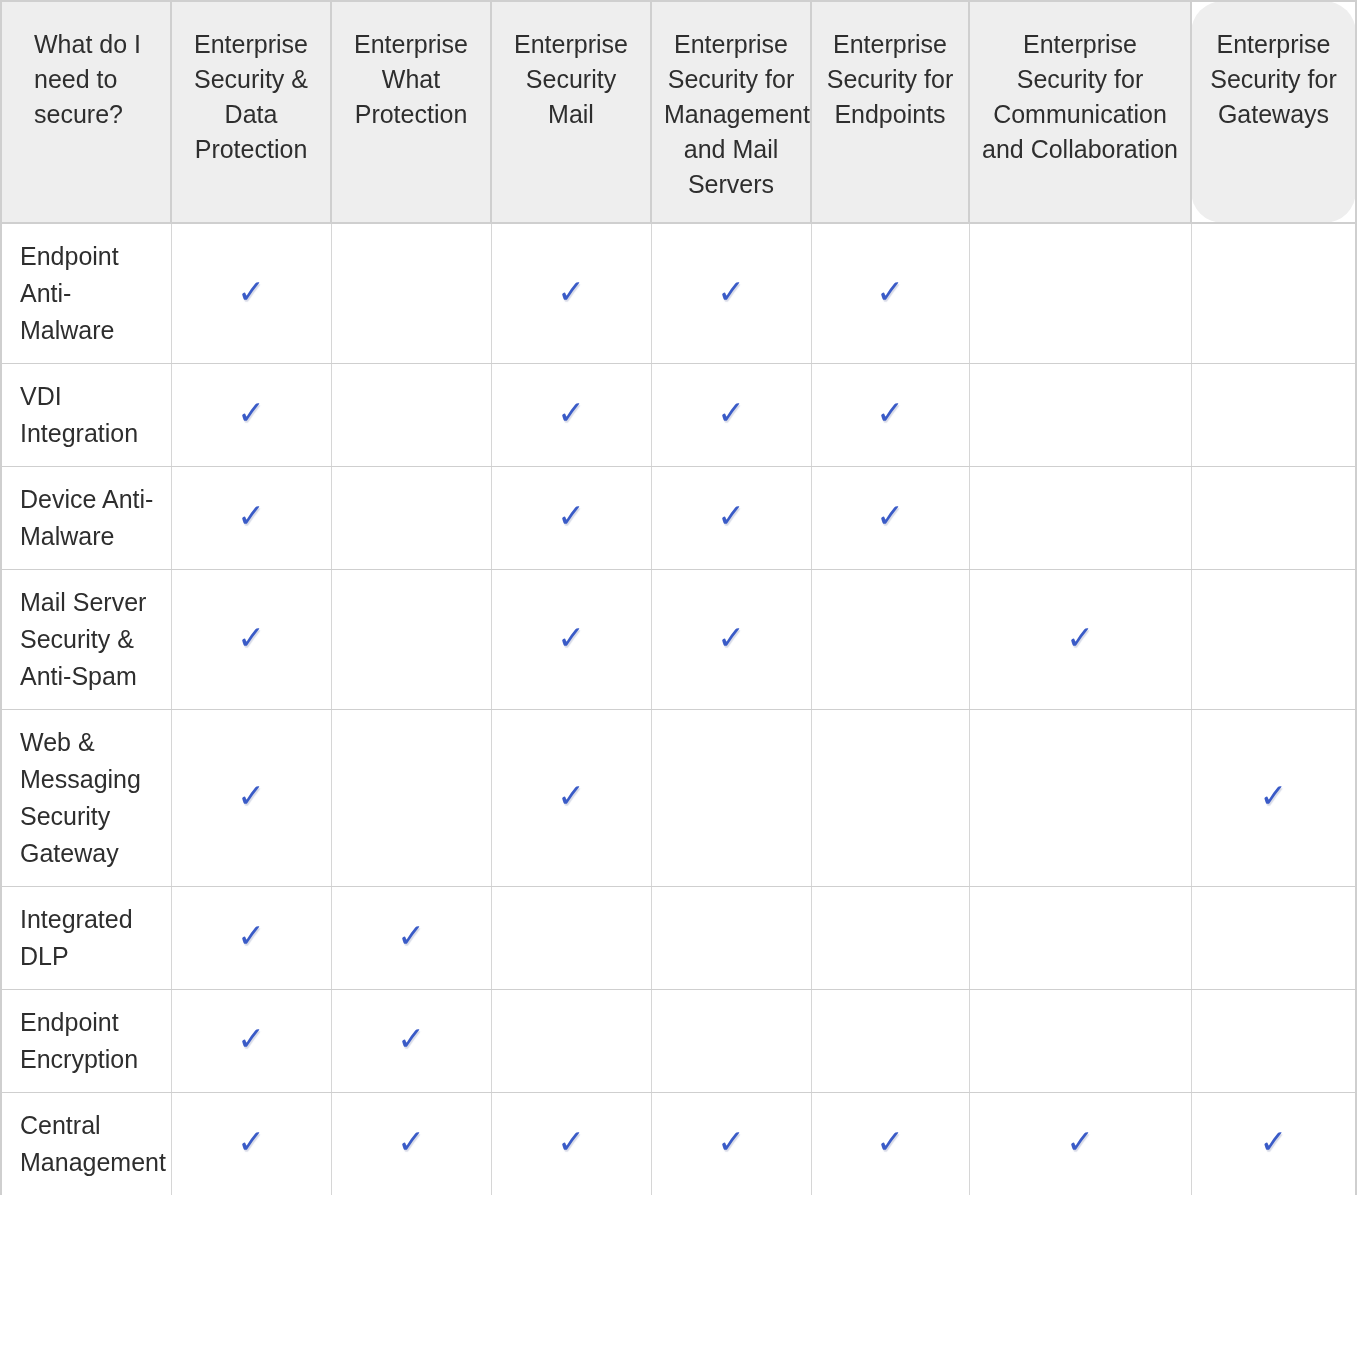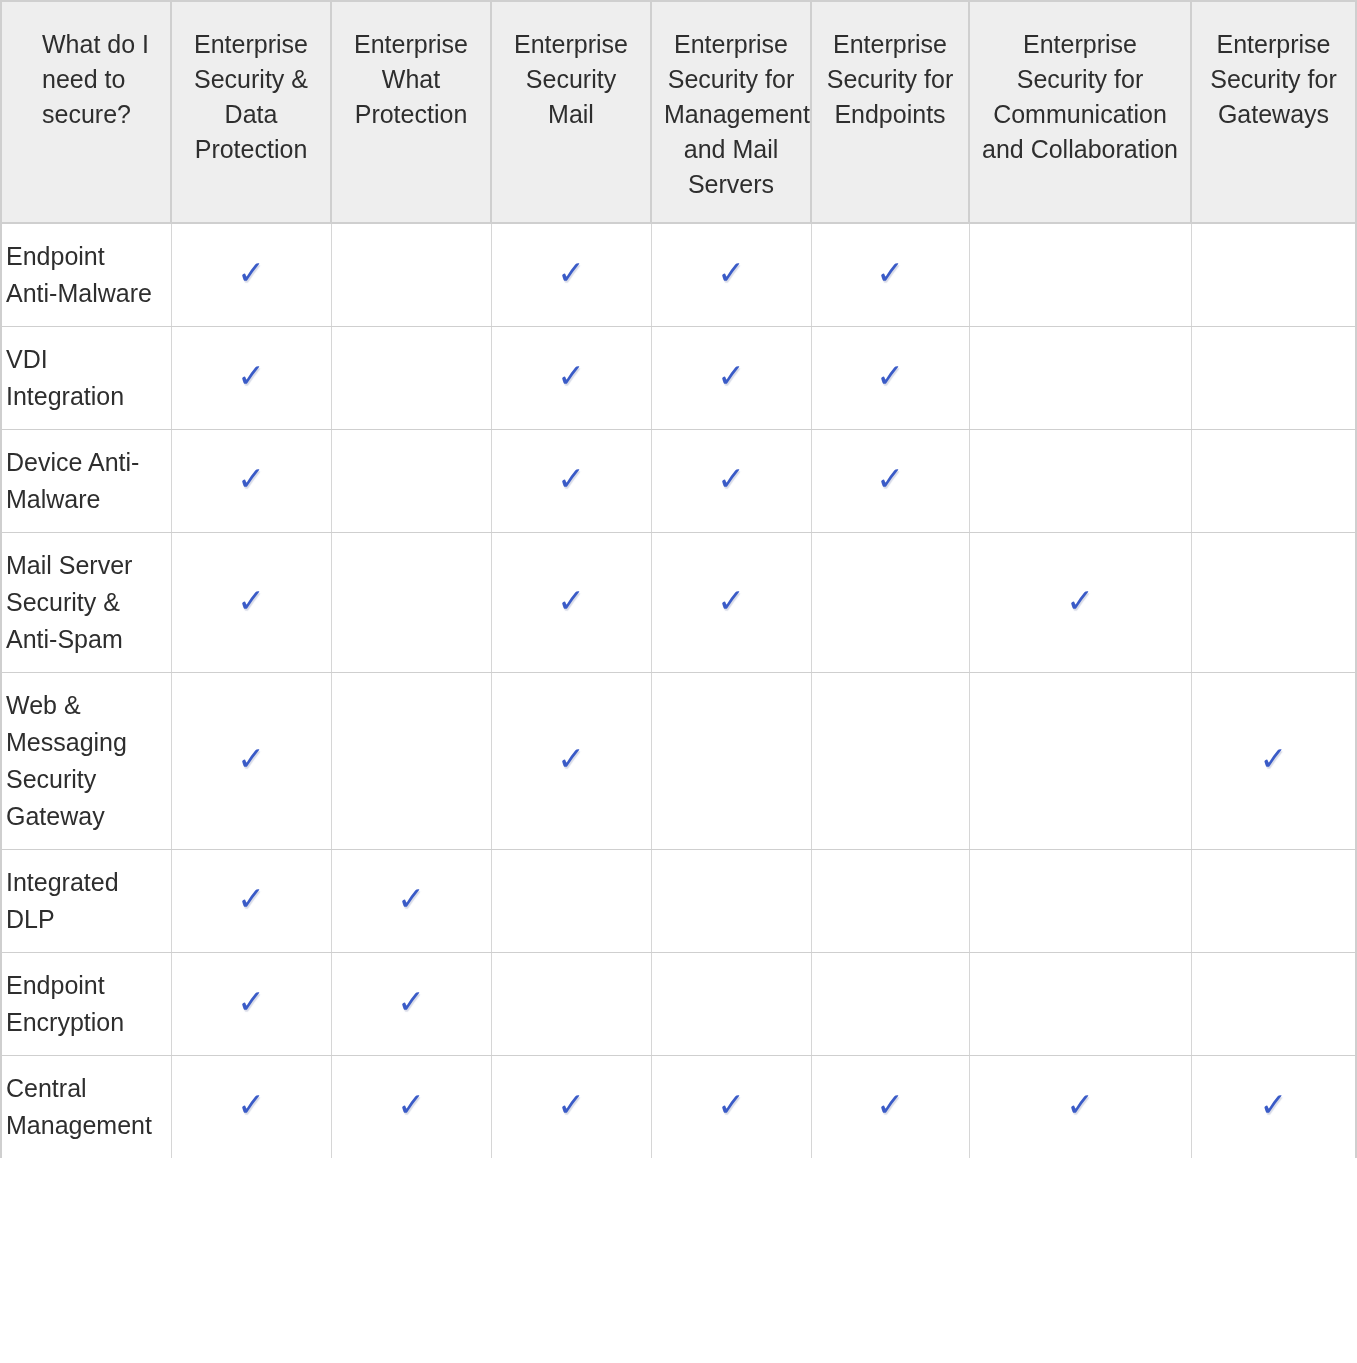--- a/index.html
+++ b/index.html
@@ -39,43 +39,43 @@
     height: 215px;
     font-size: 25px;
     line-height: 35px;
     font-weight: normal;
     color: #2e2e2e;
     text-align: center;
     box-sizing: border-box;
   }
   thead th.feature-head {
     text-align: left;
-    padding-left: 40px;
+    padding-left: 32px;
     padding-right: 16px;
   }
-  thead th:last-child { border-right: none; }
+  thead th:last-child { border-right: none; border-radius: 32px; }
 
   tbody td {
     border-right: 1px solid #d6d6d6;
     border-bottom: 1px solid #cfcfcf;
     background: #ffffff;
     vertical-align: middle;
     font-size: 25px;
     line-height: 37px;
     color: #2e2e2e;
     text-align: center;
     padding: 14px 10px;
     box-sizing: border-box;
   }
   tbody td:last-child { border-right: none; }
   tbody tr:last-child td { border-bottom: none; }
 
   td.feature-cell {
     text-align: left;
-    padding-left: 4px;
+    padding-left: 18px;
     padding-right: 12px;
   }
 
   .check {
     display: inline-block;
     font-size: 33px;
     line-height: 1;
     color: #3a5bc7;
     text-shadow: 1px 2px 1px rgba(140,150,185,0.35);
     font-family: "DejaVu Sans", sans-serif;

